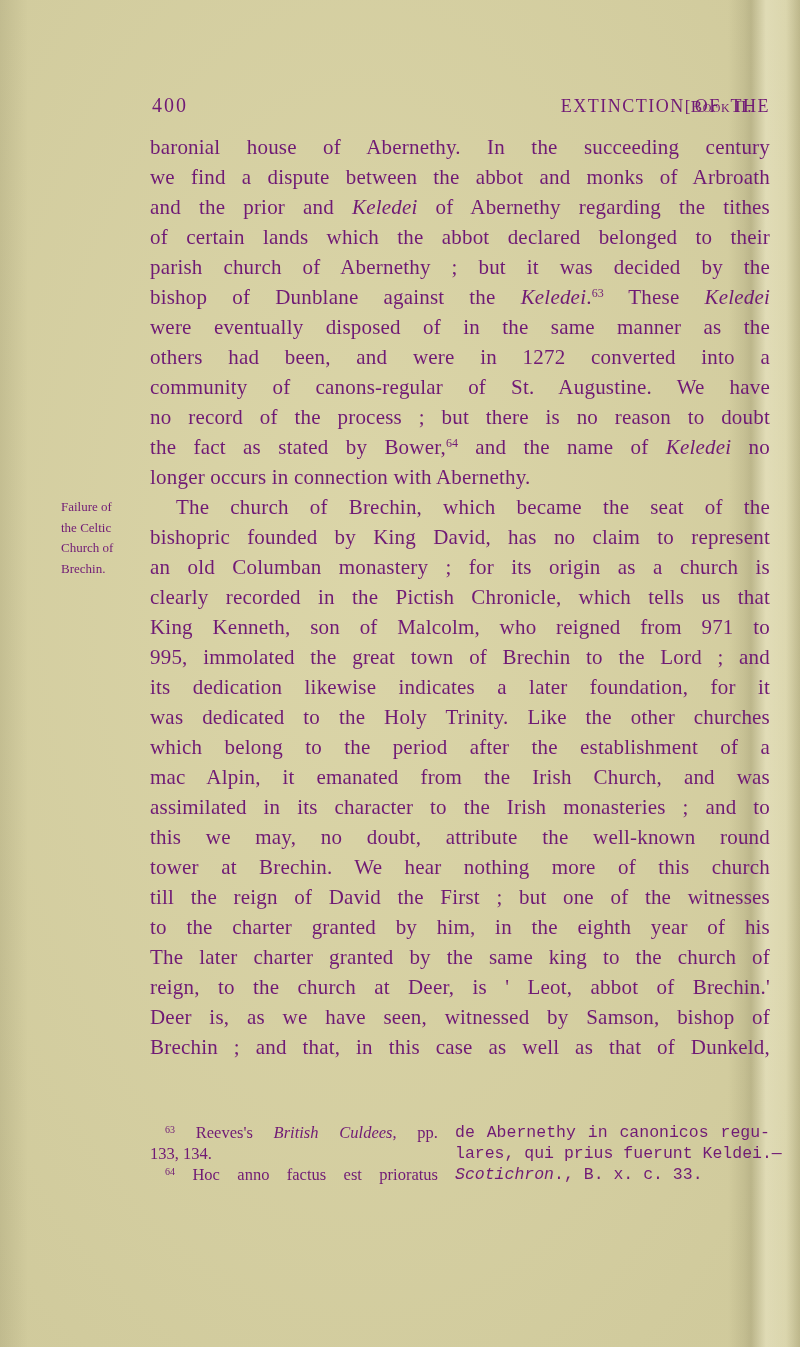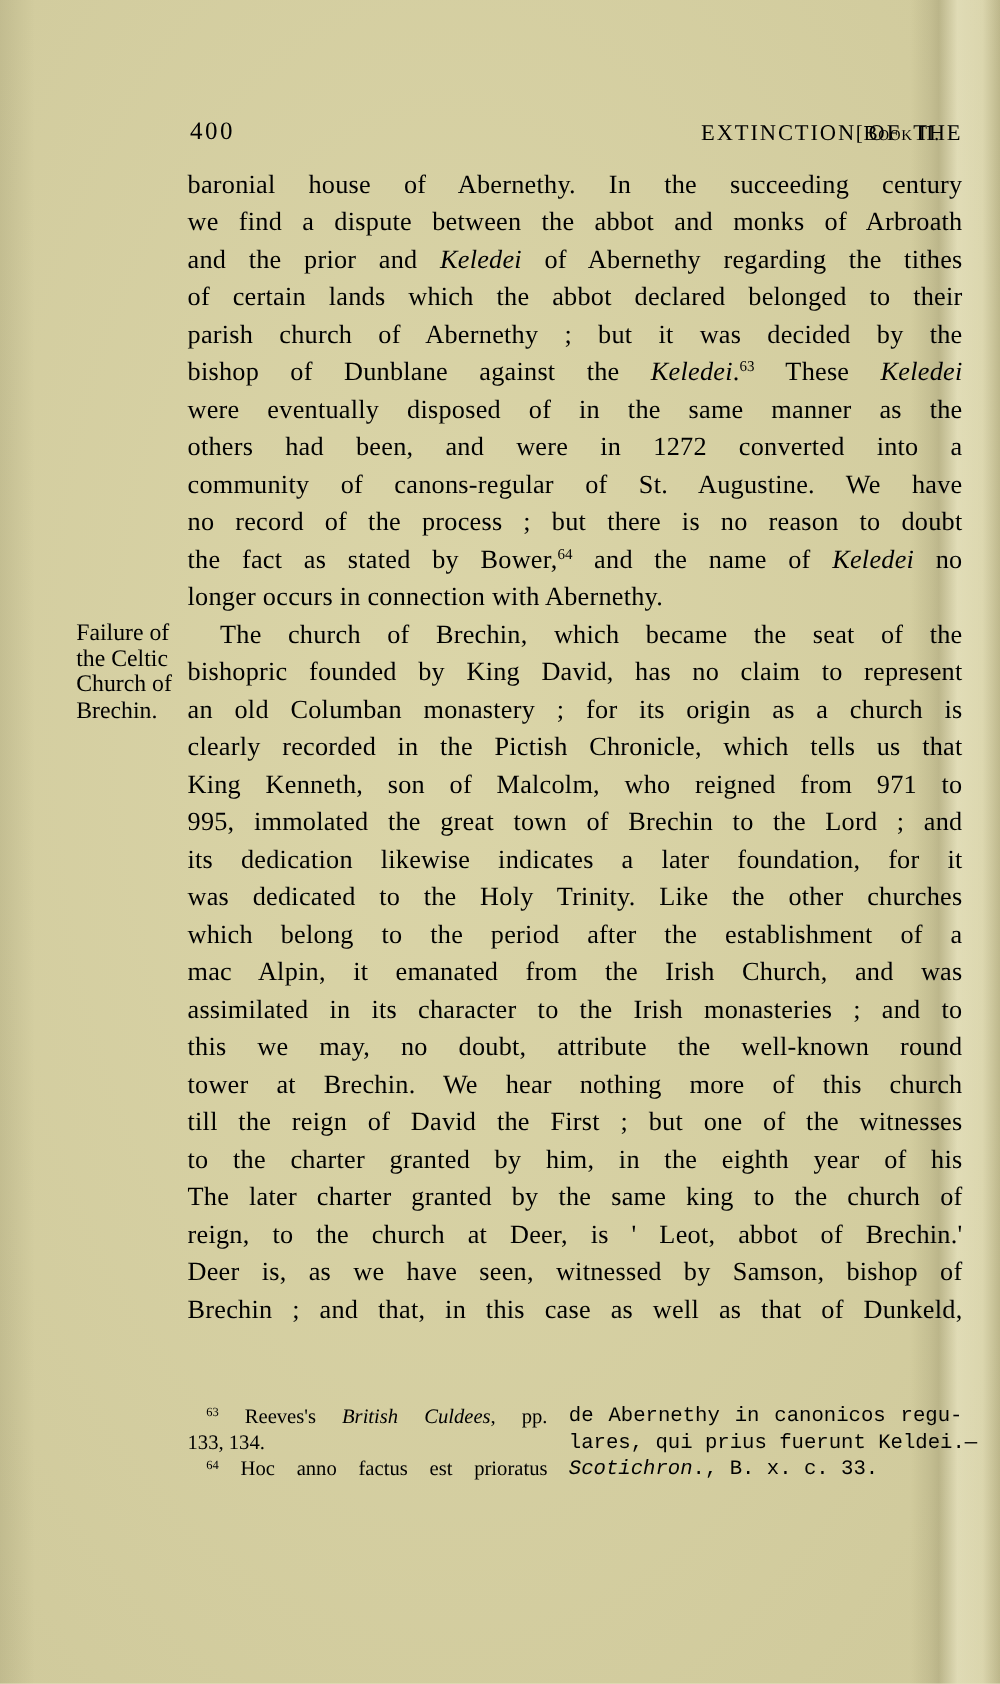--- a/index.html
+++ b/index.html
@@ -3,21 +3,21 @@
 <meta charset="utf-8">
 <title>400</title>
 <style>
   html, body { margin: 0; padding: 0; }
   .page {
     position: relative;
     width: 800px;
     height: 1347px;
     background: #d9d3a4;
     font-family: "Liberation Serif", serif;
-    color: #000000;
+    color: #701a75;
     overflow: hidden;
   }
   .vignette {
     position: absolute; inset: 0; pointer-events: none;
     background: radial-gradient(ellipse at 45% 42%, rgba(255,255,250,0.05) 0%, rgba(95,88,55,0.07) 88%);
   }
   .edge-left {
     position: absolute; left: 0; top: 0; width: 28px; height: 100%; pointer-events: none;
     background: linear-gradient(90deg, rgba(77,72,40,0.12) 0%, rgba(77,72,40,0) 100%);
   }
@@ -42,21 +42,21 @@
   .running-title {
     position: absolute; left: 15px; right: 0; top: 1px; text-align: right;
     font-size: 18px; letter-spacing: 1.5px; word-spacing: 4px;
   }
   .book-label {
     position: absolute; right: 18px; top: 2px;
     font-size: 17px; font-variant: small-caps; letter-spacing: 0.5px;
   }
   .margin-note {
     position: absolute; left: 61px; top: 497px; width: 80px;
-    font-size: 19px; line-height: 20.5px;
+    font-size: 13px; line-height: 20.5px;
   }
   .text-block {
     position: absolute; left: 150px; top: 132px; width: 620px;
     font-size: 21px; letter-spacing: 0.2px;
   }
   .bl {
     height: 30px; line-height: 30px;
     text-align: justify; text-align-last: justify;
     white-space: nowrap;
   }

